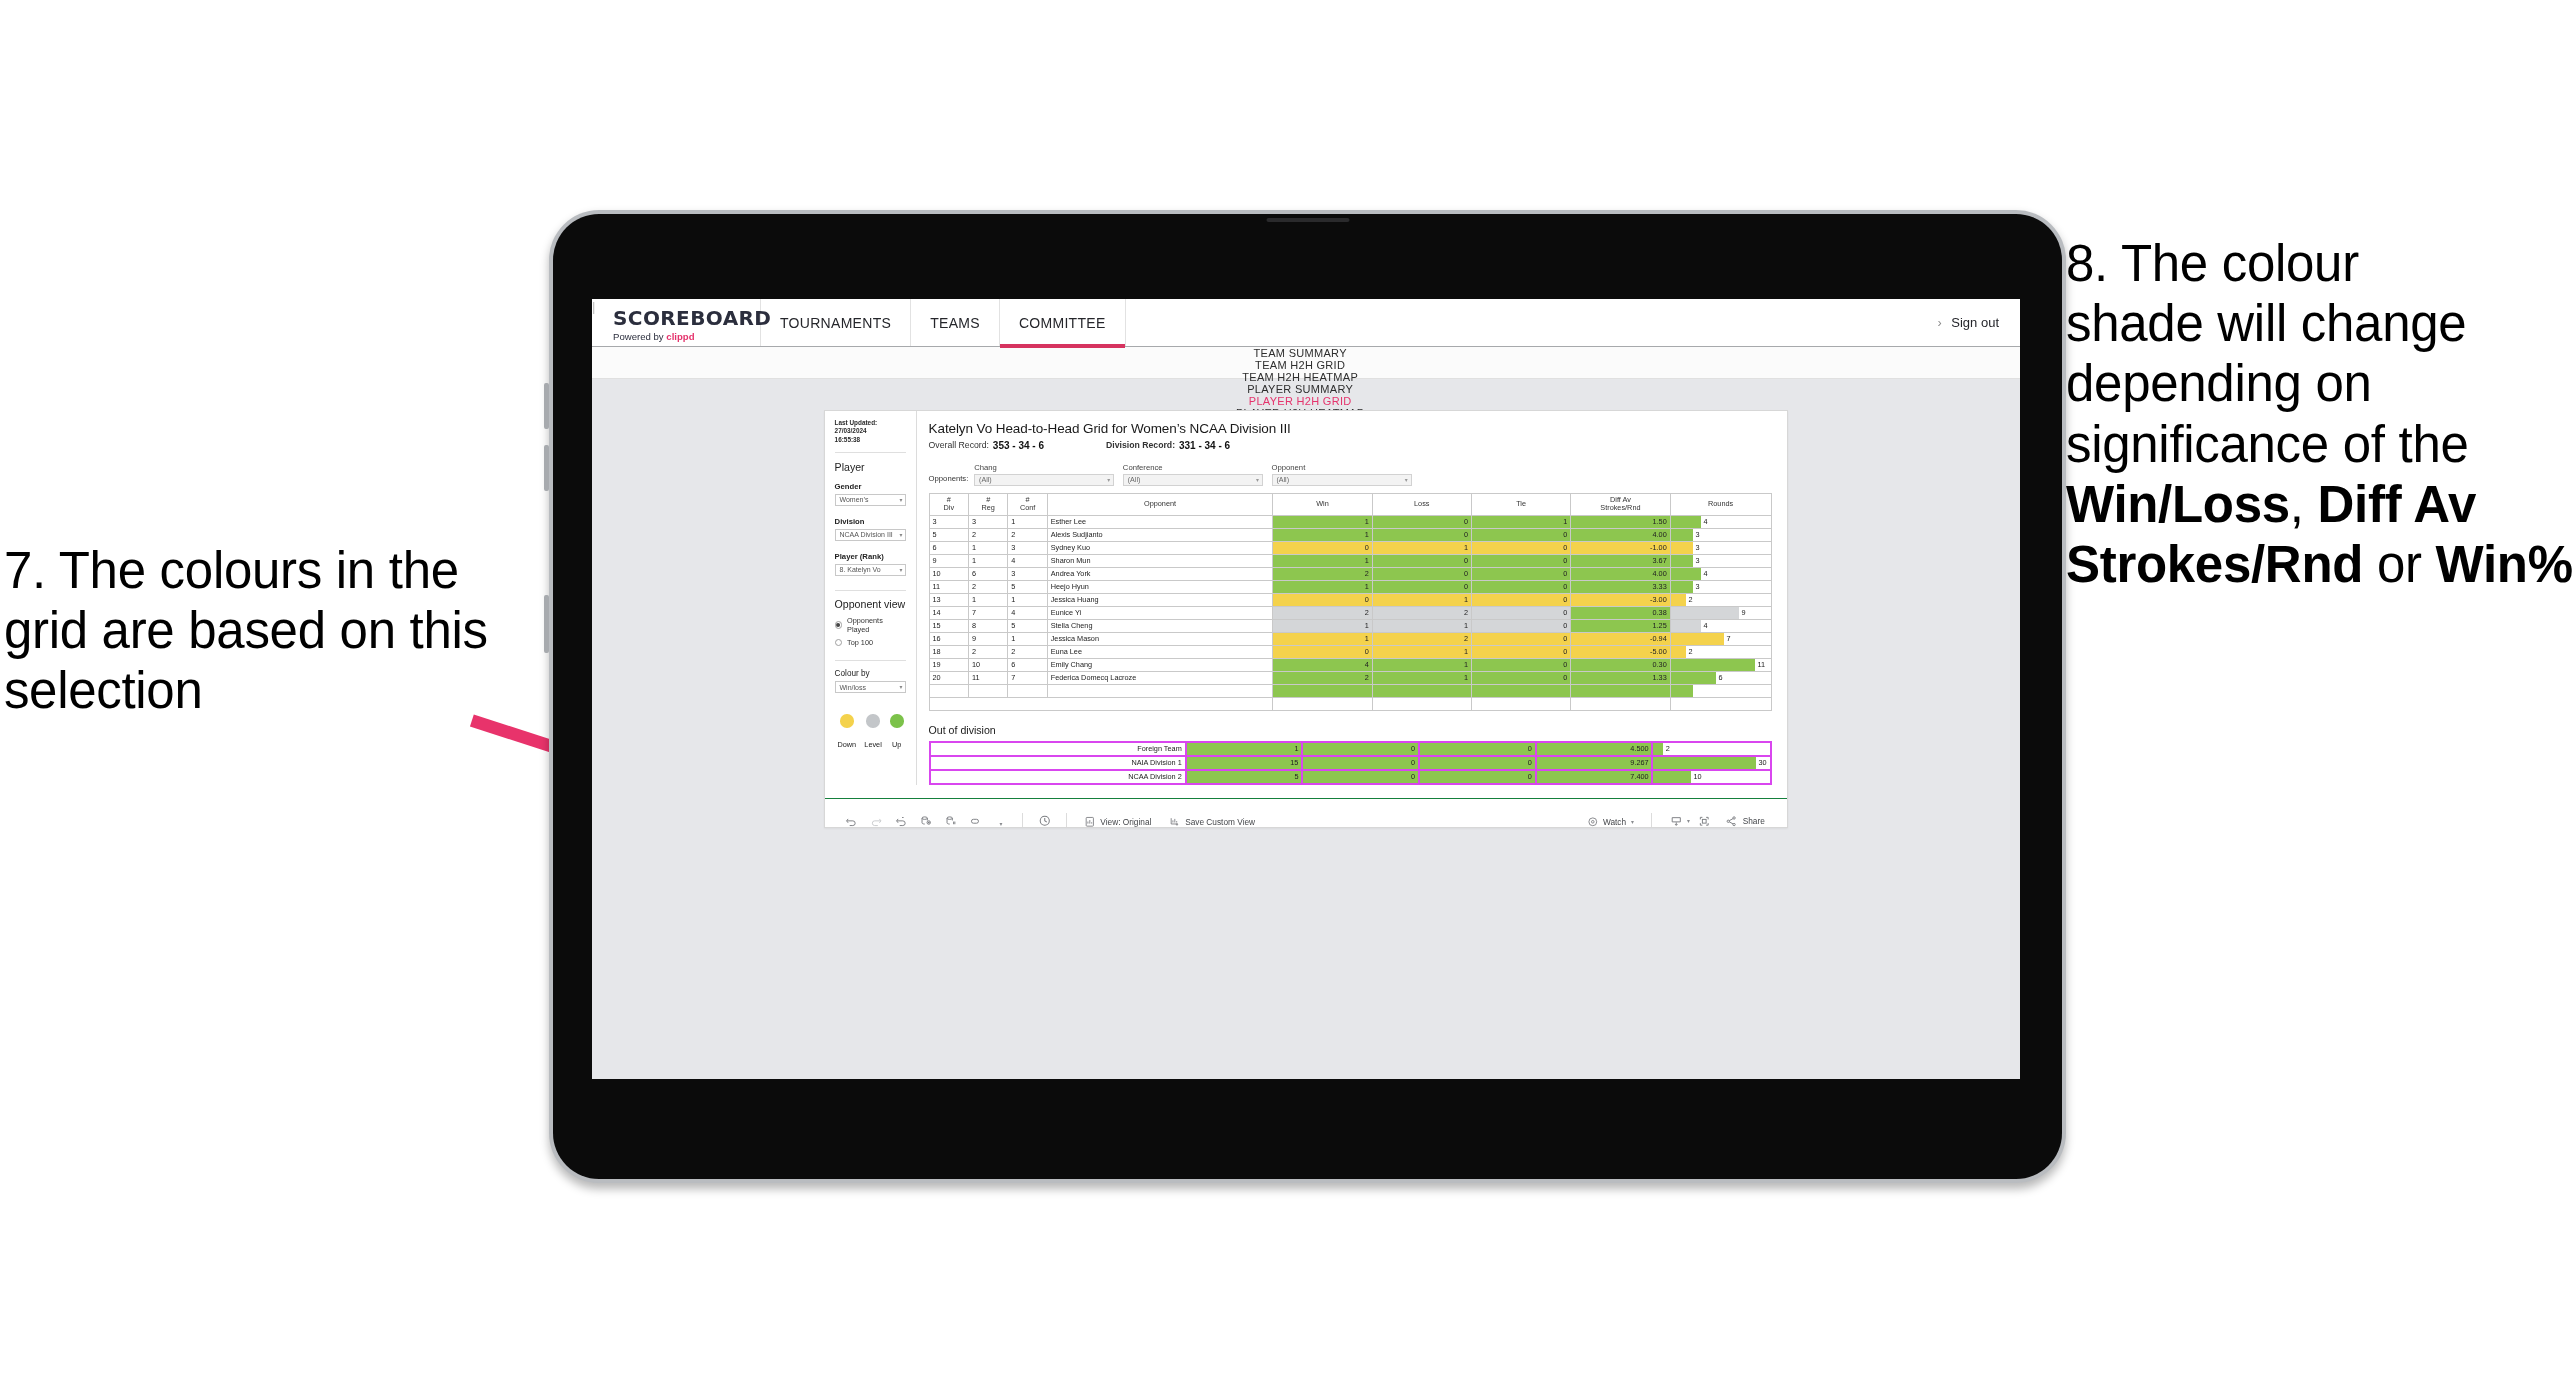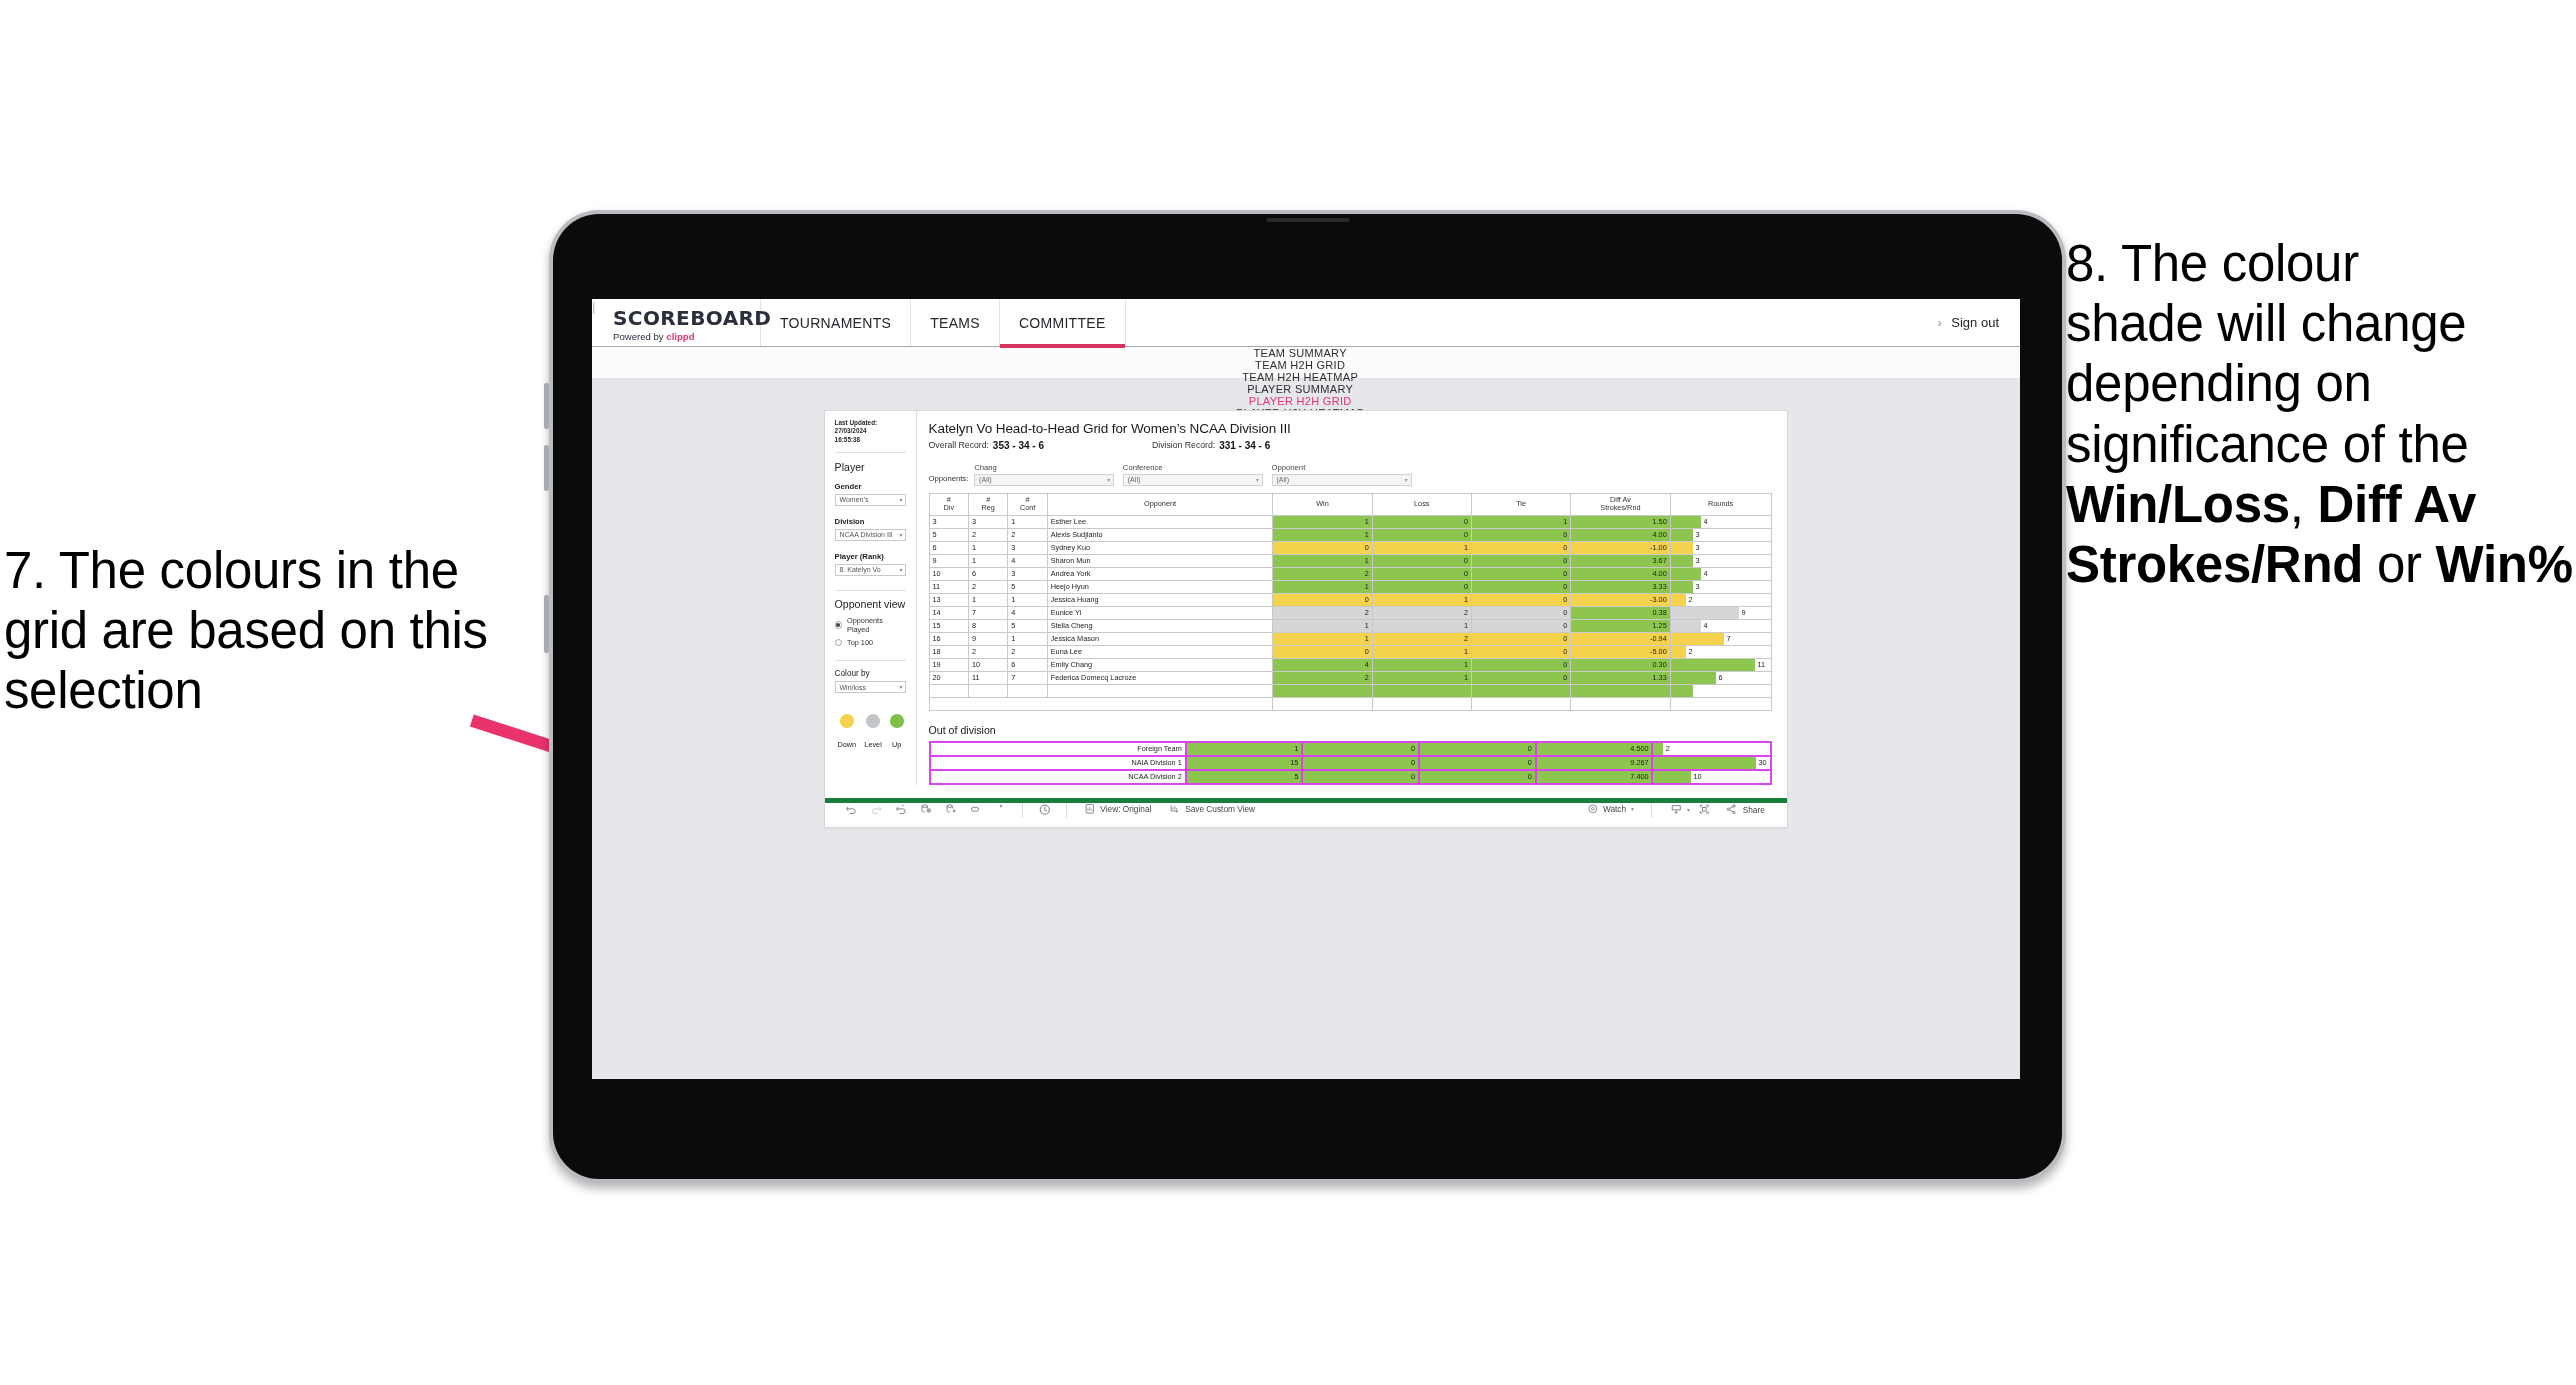--- a/index.html
+++ b/index.html
@@ -146,21 +146,21 @@
   .legend-col { display:flex; flex-direction:column; align-items:center; gap:12.5px; }
   .dot { width: 13.5px; height:13.5px; border-radius:50%; }
   .legend-lbl { font-size: 7.3px; color:#222; }
 
   
   .content { flex:1; padding: 9.6px 15.4px 0 11.6px; }
   .viz-title { font-size: 13.5px; color:#1a1a1a; margin-bottom: 4.8px; letter-spacing:-0.1px; }
   .records { display:flex; font-size: 8.7px; color:#333; margin-bottom: 11.6px; }
   .rec { display:flex; gap:3.9px; }
   .rec b { font-size: 10px; color:#111; }
-  .rec-2 { margin-left: 108px; }
+  .rec-2 { margin-left: 62px; font-weight: bold; }
 
   .filters { display:flex; align-items:flex-end; gap: 0; margin-bottom: 6.7px; }
   .filters-label { font-size: 7.7px; color:#333; padding-bottom: 2.9px; margin-right: 5.8px; }
   .filt { margin-right: 8.7px; }
   .filt-lbl { font-size: 7.7px; color:#444; margin-bottom: 1.9px; }
   .filt-sel {
     width: 140px; height: 12.5px; background:#f3f3f3; border:1px solid #d2d2d2;
     display:flex; align-items:center; justify-content:space-between;
     padding: 0 2.9px 0 3.9px; font-size: 7.1px; color:#666; cursor:pointer;
   }
@@ -188,22 +188,22 @@
 
   .oud-title { font-size: 10.6px; color:#1a1a1a; margin: 13.5px 0 4.8px 0; }
   table.ood { border-collapse: collapse; width: 100%; table-layout: fixed; }
   table.ood td {
     border:2px solid #d946ef; font-size: 7.3px; color:#222; height: 14px; padding:0 2.9px;
   }
   .ood-name { width: 193px; text-align:right; }
 
   
   .toolbar {
-    height: 29px; border-top:5px solid #15803d; background:#fff;
-    display:flex; align-items:flex-start; padding: 0 13.5px; gap: 0; margin-top: 13.5px;
+    height: 29px; border-top:1px solid #15803d; background:#fff;
+    display:flex; align-items:flex-end; padding: 0 13.5px; gap: 0; margin-top: 13.5px;
   }
   .tb-ic { width: 25px; display:flex; align-items:center; justify-content:center; color:#7a7c80; cursor:pointer; }
   .tb-sep { width: 1px; height: 14.4px; background:#dcdcdc; margin: 0 8.7px; }
   .tb-btn { display:flex; align-items:center; gap:4.8px; font-size: 8.3px; color:#44464a; padding: 0 8.7px; cursor:pointer; }
   .tb-spacer { flex:1; }
   .caret-sm { font-size: 5.8px; color:#8a8c90; }
   svg { display:block; }
 </style>
 </head>
 <body>

